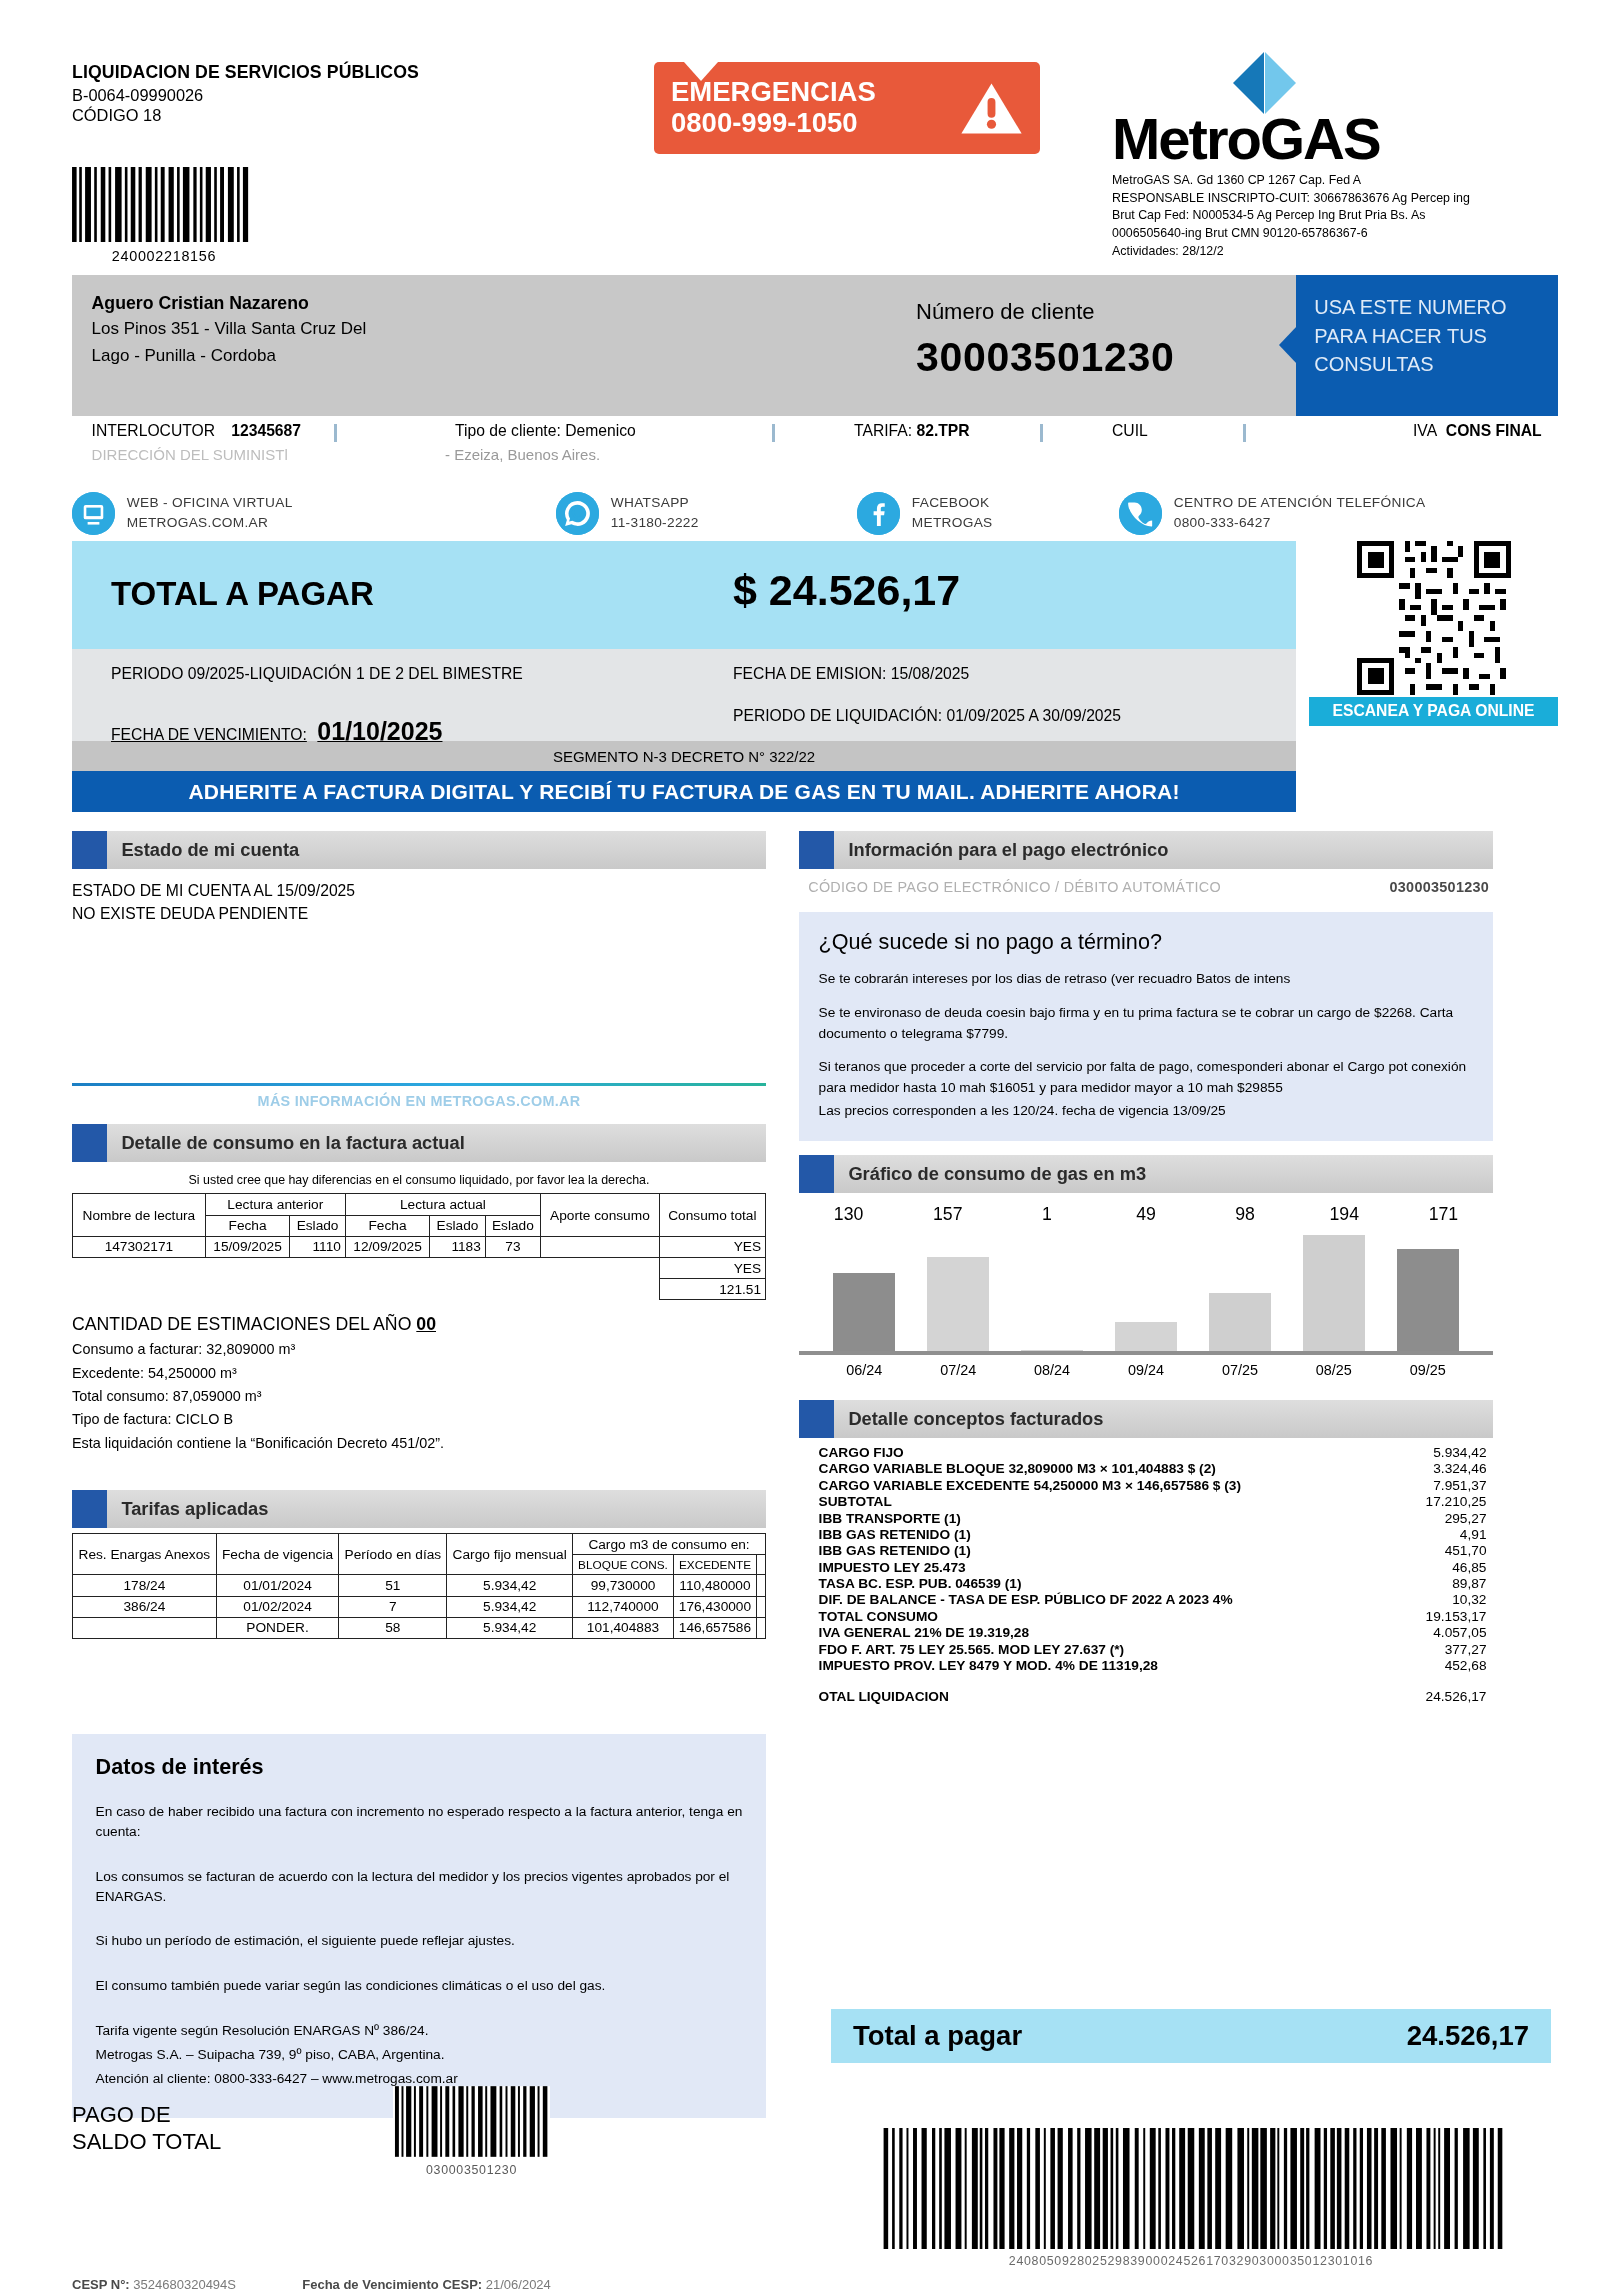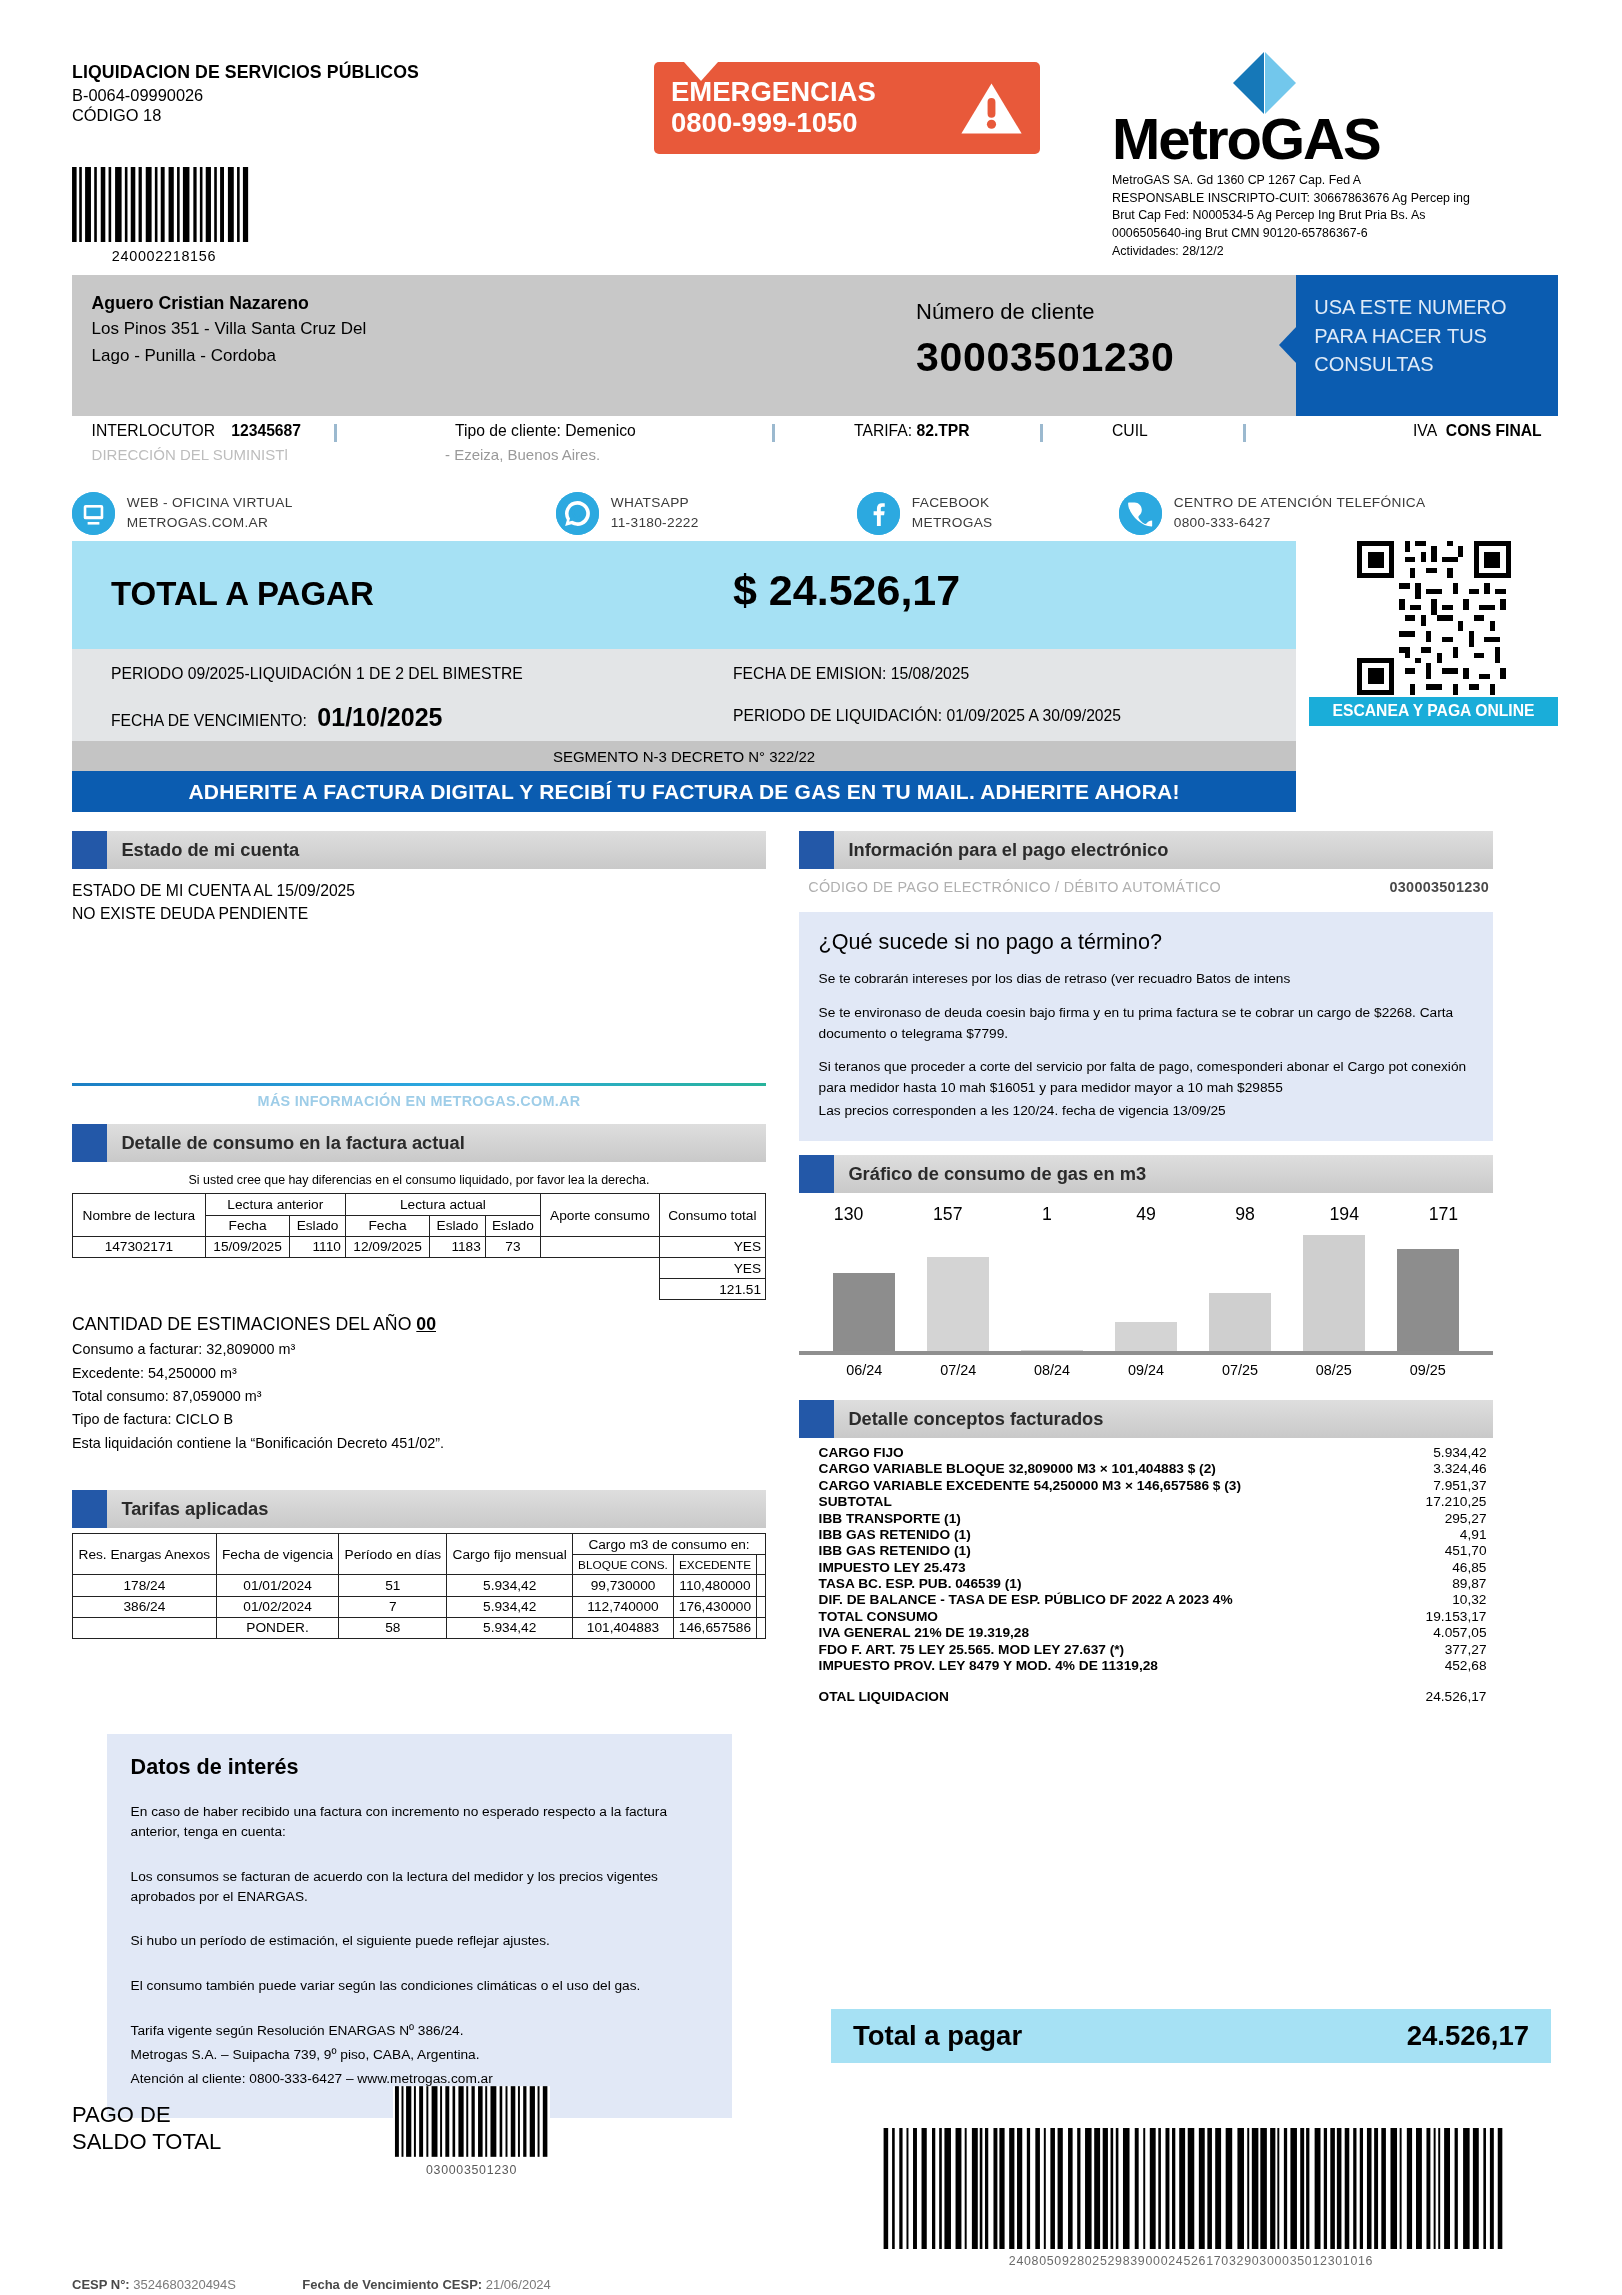--- a/index.html
+++ b/index.html
@@ -72,21 +72,21 @@
   .cc .circ { width:43px; height:43px; border-radius:50%; background:#2ca9e0; position:relative; flex:none; }
   .cc .lbl { margin-left:11.8px; font-size:13.7px; line-height:1.45; color:#3a3a3a; letter-spacing:0.3px;}
 
   
   .tot-box { margin:6.5px 72px 0 72px; position:relative; }
   .tot-cyan { background:#a6e1f4; height:108px; position:relative; width:1224px; }
   .tot-lbl { position:absolute; left:39px; top:34px; font-size:33px; font-weight:bold; }
   .tot-amt { position:absolute; left:661px; top:25px; font-size:43px; font-weight:bold; }
   .tot-grey { background:#e3e5e7; height:92px; width:1224px; position:relative; font-size:15.7px; }
   .tg-a { position:absolute; left:39px; top:15.7px; }
-  .tg-b { position:absolute; left:39px; top:54px; }
+  .tg-b { position:absolute; left:39px; top:68px;text-decoration:underline; }
   .tg-b b { font-size:25px; margin-left:10.5px; letter-spacing:0; }
   .tg-c { position:absolute; left:661px; top:15.7px; }
   .tg-d { position:absolute; left:661px; top:58px; }
   .seg-grey { background:#c4c4c4; height:30px; width:1224px; text-align:center; font-size:15px; font-weight:normal; padding-top:6.5px; }
   .adh-blue { background:#0b5cb0; height:41px; width:1224px; color:#fff; text-align:center; font-size:21px; font-weight:bold; padding-top:8.5px; letter-spacing:0.2px;}
   .qr-box { position:absolute; left:1237px; top:0; width:249px; }
   .qr-img { width:222px; height:154px; margin-left:14.4px; }
   .qr-cap { width:249px; background:#1aadd9; color:#fff; font-size:15.7px; text-align:center; padding:5.2px 0; font-weight:bold;}
 
   
@@ -133,21 +133,21 @@
   .chart-labels div { flex:1; text-align:center; font-size:14.4px; }
 
   
   .concepts { margin-top:6.5px; font-size:13.7px; }
   .crow { display:flex; justify-content:space-between; padding:0.7px 6.5px 0.7px 19.6px; }
   .crow .nm { font-weight:bold; }
   .crow .amt { font-weight:normal; }
   .crow.spacer { height:14.4px; }
 
   
-  .datos { background:#e1e8f6; margin:30px 72px 0 107px; width:625px; padding:19.6px 23.6px 26px 23.6px; }
+  .datos { background:#e1e8f6; margin:30px 72px 0 72px; width:694px; padding:19.6px 23.6px 26px 23.6px; }
   .datos h3 { font-size:21.6px; margin:0 0 22px 0; font-weight:bold; }
   .datos p { font-size:13.7px; line-height:1.45; margin:0 0 25px 0; }
   .datos p.tight { margin-bottom:3.9px; }
 
   
   .stub { position:absolute; left:72px; top:2081px; width:694px; }
   .stub-lbl { font-size:22px; line-height:1.25; position:absolute; left:0; top:19.6px; }
   .stub-bc { position:absolute; left:321px; top:5.2px; text-align:center;}
   .stub-bc .num { font-size:12.4px; color:#5a5a5a; margin-top:3.9px; letter-spacing:0.7px;}
   .cesp { position:absolute; left:0; top:196px; font-size:13px; color:#7a7a7a; }

